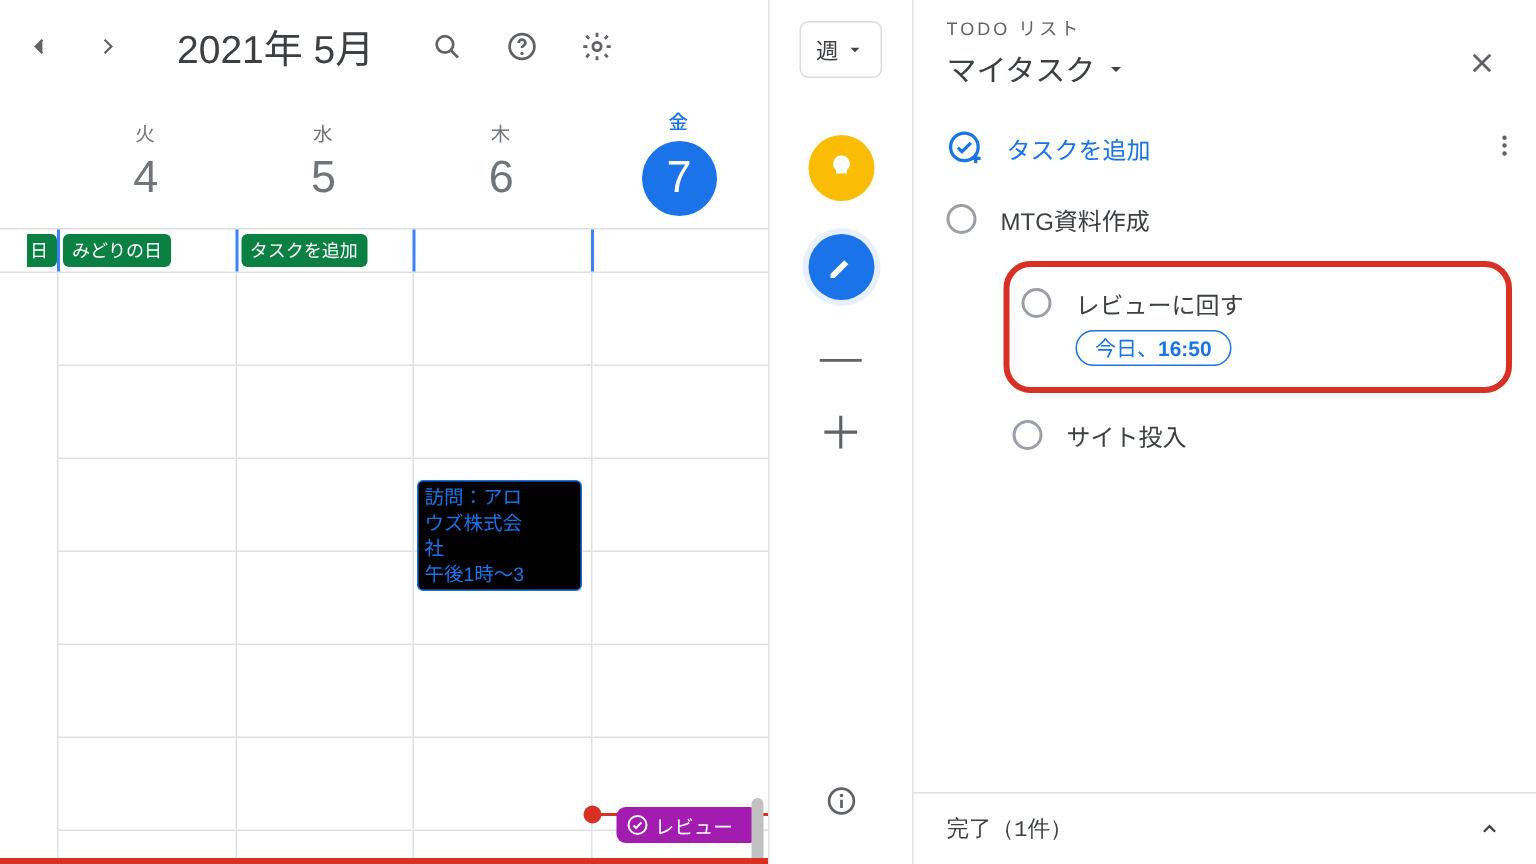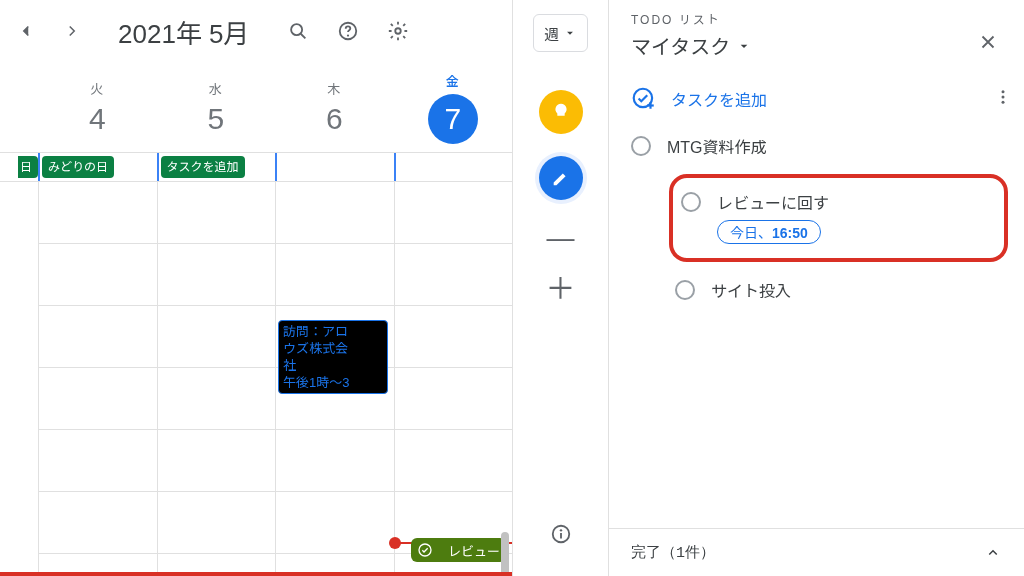--- a/index.html
+++ b/index.html
@@ -27,21 +27,21 @@
   .ad-gutter { width:38px; }
   .ad-col { flex:1; display:flex; align-items:center; padding:2px; border-left:2px solid #3b82f6; }
   .chip-green { background:#0b8043; color:#fff; font-size:12px; border-radius:4px; padding:2px 6px; white-space:nowrap; overflow:hidden; display:inline-block; height:22px; line-height:18px; }
   .chip-green.cutoff { border-top-left-radius:0; border-bottom-left-radius:0; padding-left:2px; }
 
   .grid { flex:1; display:flex; position:relative; overflow:hidden; }
   .g-gutter { width:38px; }
   .g-col { flex:1; border-left:1px solid #e0e0e0; position:relative; }
   .g-row { height:62px; border-bottom:1px solid #e0e0e0; }
   .event-block { position:absolute; left:2px; right:6px; top:138px; border:1px solid #1a73e8; background:#000000; color:#1a73e8; font-size:13px; line-height:17px; padding:2px 4px; border-radius:4px; }
-  .task-chip { position:absolute; left:16px; right:6px; bottom:14px; height:24px; background:#4d7c0f; color:#fff; font-size:13px; border-radius:6px; display:flex; align-items:center; gap:4px; padding:0 6px; overflow:hidden;justify-content:space-between; }
+  .task-chip { position:absolute; left:16px; right:6px; bottom:14px; height:24px; background:#a21caf; color:#fff; font-size:13px; border-radius:6px; display:flex; align-items:center; gap:4px; padding:0 6px; overflow:hidden; }
   .task-chip svg { width:16px; height:16px; flex:0 0 auto; }
 
   .now-marker { position:absolute; left:0; right:0; bottom:32px; height:0; border-top:2px solid #d93025; }
   .now-dot { position:absolute; left:-6px; top:-7px; width:12px; height:12px; background:#d93025; border-radius:50%; }
 
   .cal-scrollbar { position:absolute; right:3px; top:350px; width:8px; height:95px; background:#c1c1c1; border-radius:4px; }
 
   
   .mid { width:96px; height:100%; display:flex; flex-direction:column; align-items:center; padding-top:14px; gap:0; border-right:1px solid #e0e0e0; position:relative; }
   .view-chip { border:1px solid #dadce0; height:38px; border-radius:6px; background:#fff; display:flex; align-items:center; justify-content:center; padding:0 10px; font-size:15px; color:#3c4043; gap:4px; cursor:pointer; margin-bottom:38px; }

